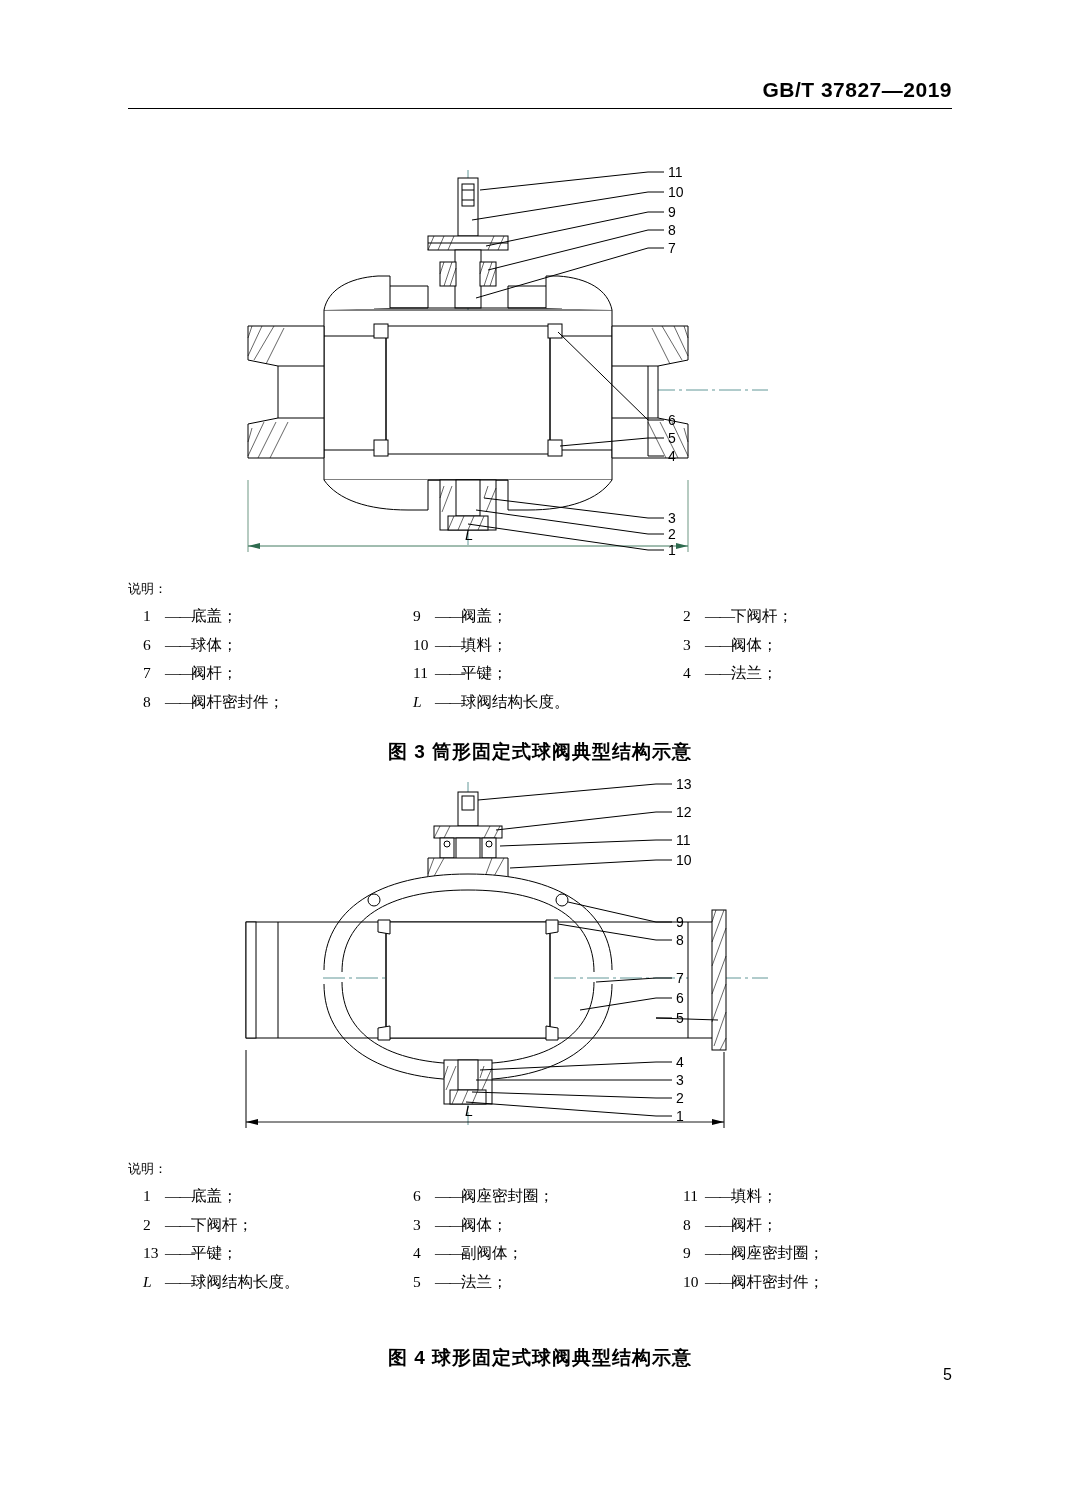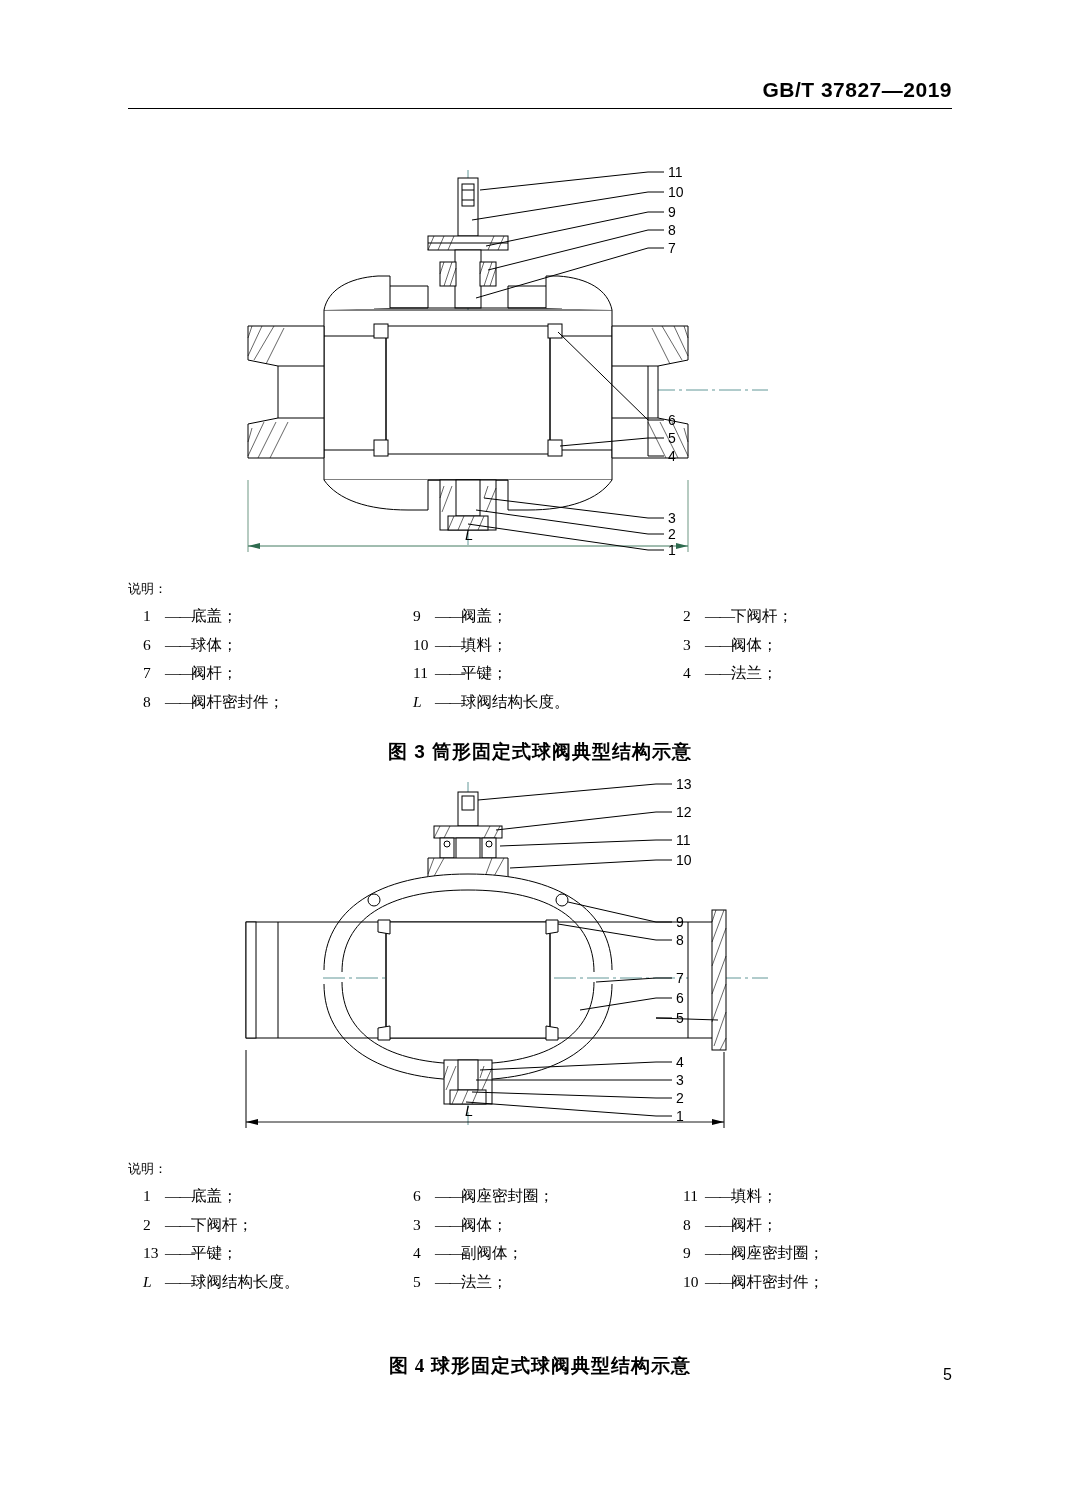--- a/index.html
+++ b/index.html
@@ -432,17 +432,17 @@
 
       <div class="legend-item"><span class="lg-num">4</span><span class="lg-dash">——</span><span>副阀体；</span></div>
       <div class="legend-item"><span class="lg-num">9</span><span class="lg-dash">——</span><span>阀座密封圈；</span></div>
       <div class="legend-item"><span class="lg-num lg-ital">L</span><span class="lg-dash">——</span><span>球阀结构长度。</span></div>
 
       <div class="legend-item"><span class="lg-num">5</span><span class="lg-dash">——</span><span>法兰；</span></div>
       <div class="legend-item"><span class="lg-num">10</span><span class="lg-dash">——</span><span>阀杆密封件；</span></div>
       <div class="legend-item"><span class="lg-num"></span><span class="lg-dash"></span><span></span></div>
     </div>
 
-    <div class="fig-caption" style="margin-top:28px;font-family:Liberation Serif, serif;">图 4   球形固定式球阀典型结构示意</div>
+    <div class="fig-caption" style="margin-top:20px;">图 4   球形固定式球阀典型结构示意</div>
   </div>
 
   <div class="page-no">5</div>
 </div>
 
 </body></html>

